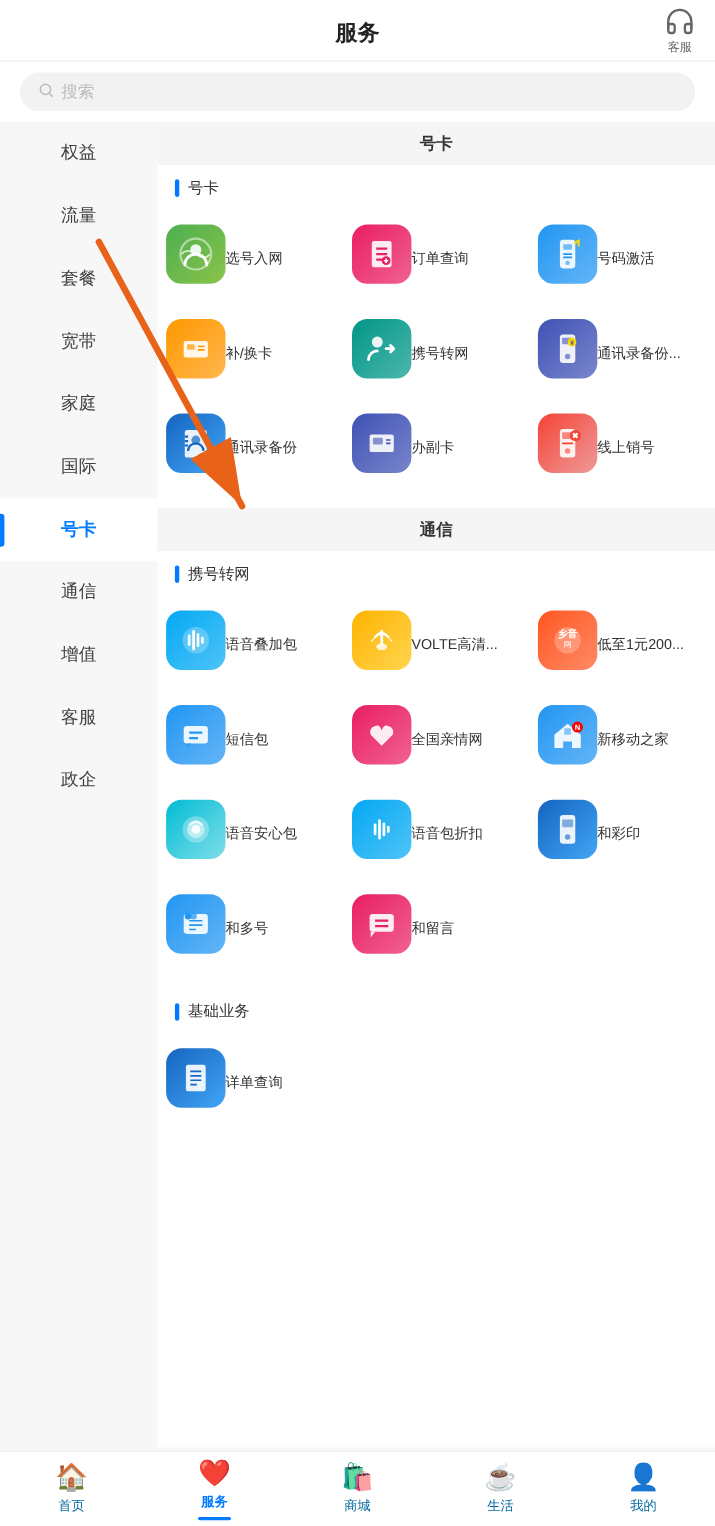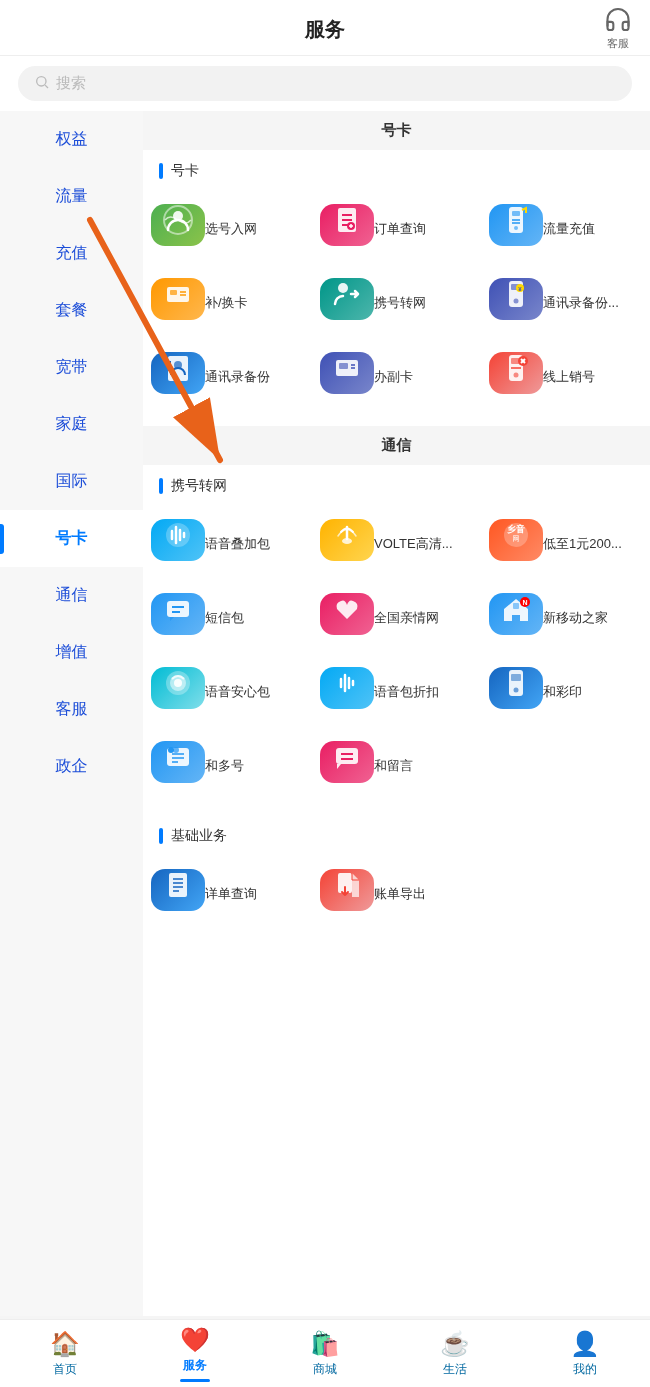--- a/index.html
+++ b/index.html
@@ -64,21 +64,21 @@
     .sidebar {
       width: 143px;
       background: #f7f7f7;
       flex-shrink: 0;
       overflow-y: auto;
     }
     .sidebar-item {
       padding: 18px 0;
       text-align: center;
       font-size: 16px;
-      color: #1d4ed8;
+      color: #404040;
       cursor: pointer;
       position: relative;
     }
     .sidebar-item.active {
       background: #fff;
       color: #007bff;
       font-weight: 600;
     }
     .sidebar-item.active::before {
       content: '';
@@ -136,23 +136,24 @@
     }
     .icon-item {
       display: flex;
       flex-direction: row;
       align-items: center;
       padding: 12px 8px;
       cursor: pointer;
     }
     .icon-img {
       width: 54px;
-      height: 42px;
+      height: 54px;
       border-radius: 14px;
       display: flex;
+      align-items: center;
       justify-content: center;
       margin-bottom: 8px;
       font-size: 26px;
     }
     .icon-label {
       font-size: 13px;
       color: #333;
       text-align: center;
     }
 
@@ -239,21 +240,20 @@
     </svg>
     <span class="search-placeholder">搜索</span>
   </div>
 </div>
 
 <div class="main-layout">
 
   <div class="sidebar">
     <div class="sidebar-item">权益</div>
     <div class="sidebar-item">流量</div>
-    <div class="sidebar-item">充值</div>
     <div class="sidebar-item">套餐</div>
     <div class="sidebar-item">宽带</div>
     <div class="sidebar-item">家庭</div>
     <div class="sidebar-item">国际</div>
     <div class="sidebar-item active">号卡</div>
     <div class="sidebar-item">通信</div>
     <div class="sidebar-item">增值</div>
     <div class="sidebar-item">客服</div>
     <div class="sidebar-item">政企</div>
   </div>
@@ -294,21 +294,21 @@
         <div class="icon-img bg-blue">
           <svg width="32" height="32" viewBox="0 0 32 32" fill="none">
             <rect x="9" y="3" width="14" height="26" rx="3" fill="white" opacity="0.9"></rect>
             <rect x="12" y="7" width="8" height="5" rx="1" fill="#2196F3" opacity="0.6"></rect>
             <line x1="12" y1="16" x2="20" y2="16" stroke="#2196F3" stroke-width="1.5"></line>
             <line x1="12" y1="19" x2="20" y2="19" stroke="#2196F3" stroke-width="1.5"></line>
             <circle cx="16" cy="24" r="2" fill="#2196F3" opacity="0.6"></circle>
             <path d="M22 6 L26 4 L26 9" stroke="#FFD700" stroke-width="2" fill="none"></path>
           </svg>
         </div>
-        <span class="icon-label">流量充值</span>
+        <span class="icon-label">号码激活</span>
       </div>
 
       <div class="icon-item">
         <div class="icon-img bg-orange">
           <svg width="32" height="32" viewBox="0 0 32 32" fill="none">
             <rect x="5" y="9" width="22" height="15" rx="2" fill="white" opacity="0.9"></rect>
             <rect x="8" y="12" width="7" height="5" rx="1" fill="#FF9800" opacity="0.7"></rect>
             <line x1="18" y1="14" x2="24" y2="14" stroke="#FF9800" stroke-width="1.5"></line>
             <line x1="18" y1="17" x2="24" y2="17" stroke="#FF9800" stroke-width="1.5"></line>
           </svg>
@@ -508,31 +508,20 @@
           <svg width="32" height="32" viewBox="0 0 32 32" fill="none">
             <rect x="7" y="4" width="18" height="24" rx="2" fill="white" opacity="0.9"></rect>
             <line x1="11" y1="10" x2="21" y2="10" stroke="#1565C0" stroke-width="1.5"></line>
             <line x1="11" y1="14" x2="21" y2="14" stroke="#1565C0" stroke-width="1.5"></line>
             <line x1="11" y1="18" x2="21" y2="18" stroke="#1565C0" stroke-width="1.5"></line>
             <line x1="11" y1="22" x2="17" y2="22" stroke="#1565C0" stroke-width="1.5"></line>
           </svg>
         </div>
         <span class="icon-label">详单查询</span>
       </div>
-      <div class="icon-item">
-        <div class="icon-img bg-red">
-          <svg width="32" height="32" viewBox="0 0 32 32" fill="none">
-            <rect x="7" y="4" width="14" height="20" rx="2" fill="white" opacity="0.9"></rect>
-            <path d="M21 4 L28 11 L28 28 L21 28 Z" fill="white" opacity="0.7"></path>
-            <path d="M21 4 L21 11 L28 11" fill="none" stroke="#f44336" stroke-width="1"></path>
-            <path d="M14 18 L14 26 M11 23 L14 26 L17 23" stroke="#f44336" stroke-width="2" fill="none" stroke-linecap="round" stroke-linejoin="round"></path>
-          </svg>
-        </div>
-        <span class="icon-label">账单导出</span>
-      </div>
     </div>
 
   </div>
 </div>
 
 <div class="bottom-nav">
   <div class="nav-item">
     <span class="nav-icon">🏠</span>
     <span class="nav-label">首页</span>
   </div>

